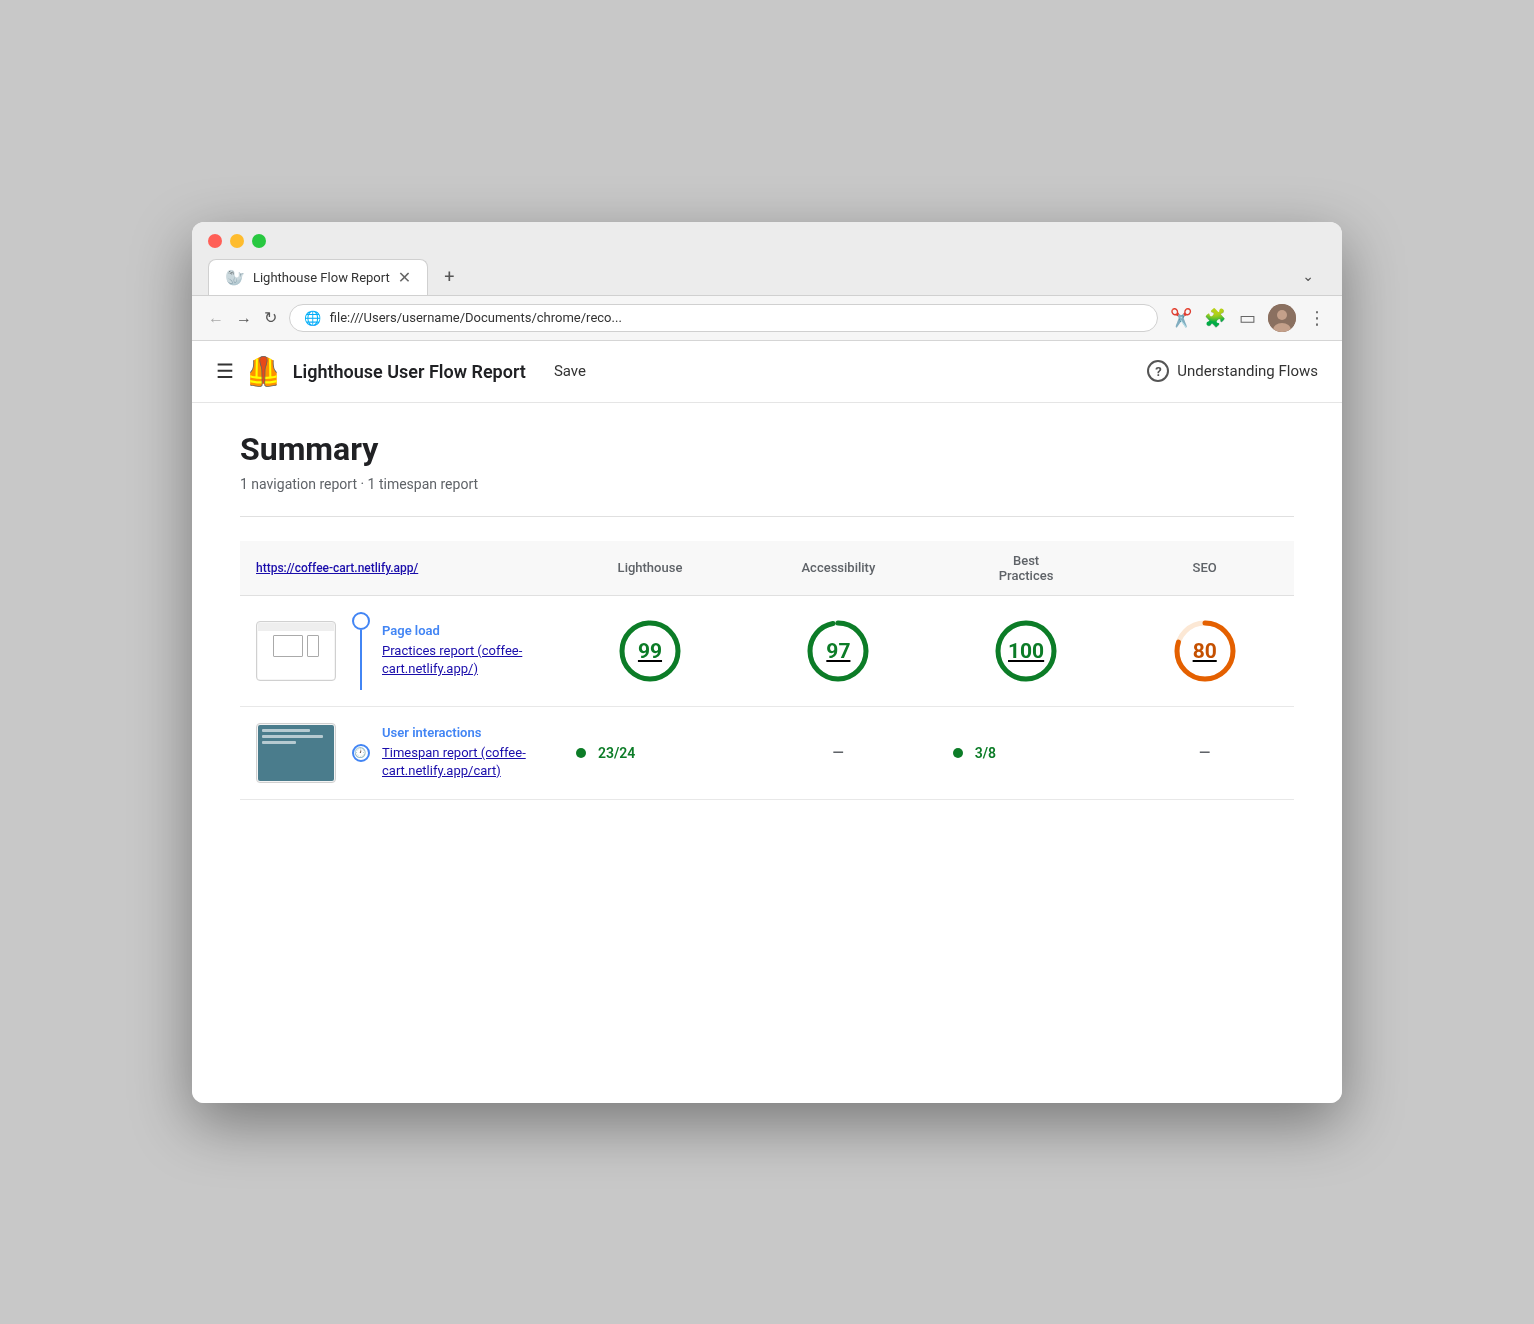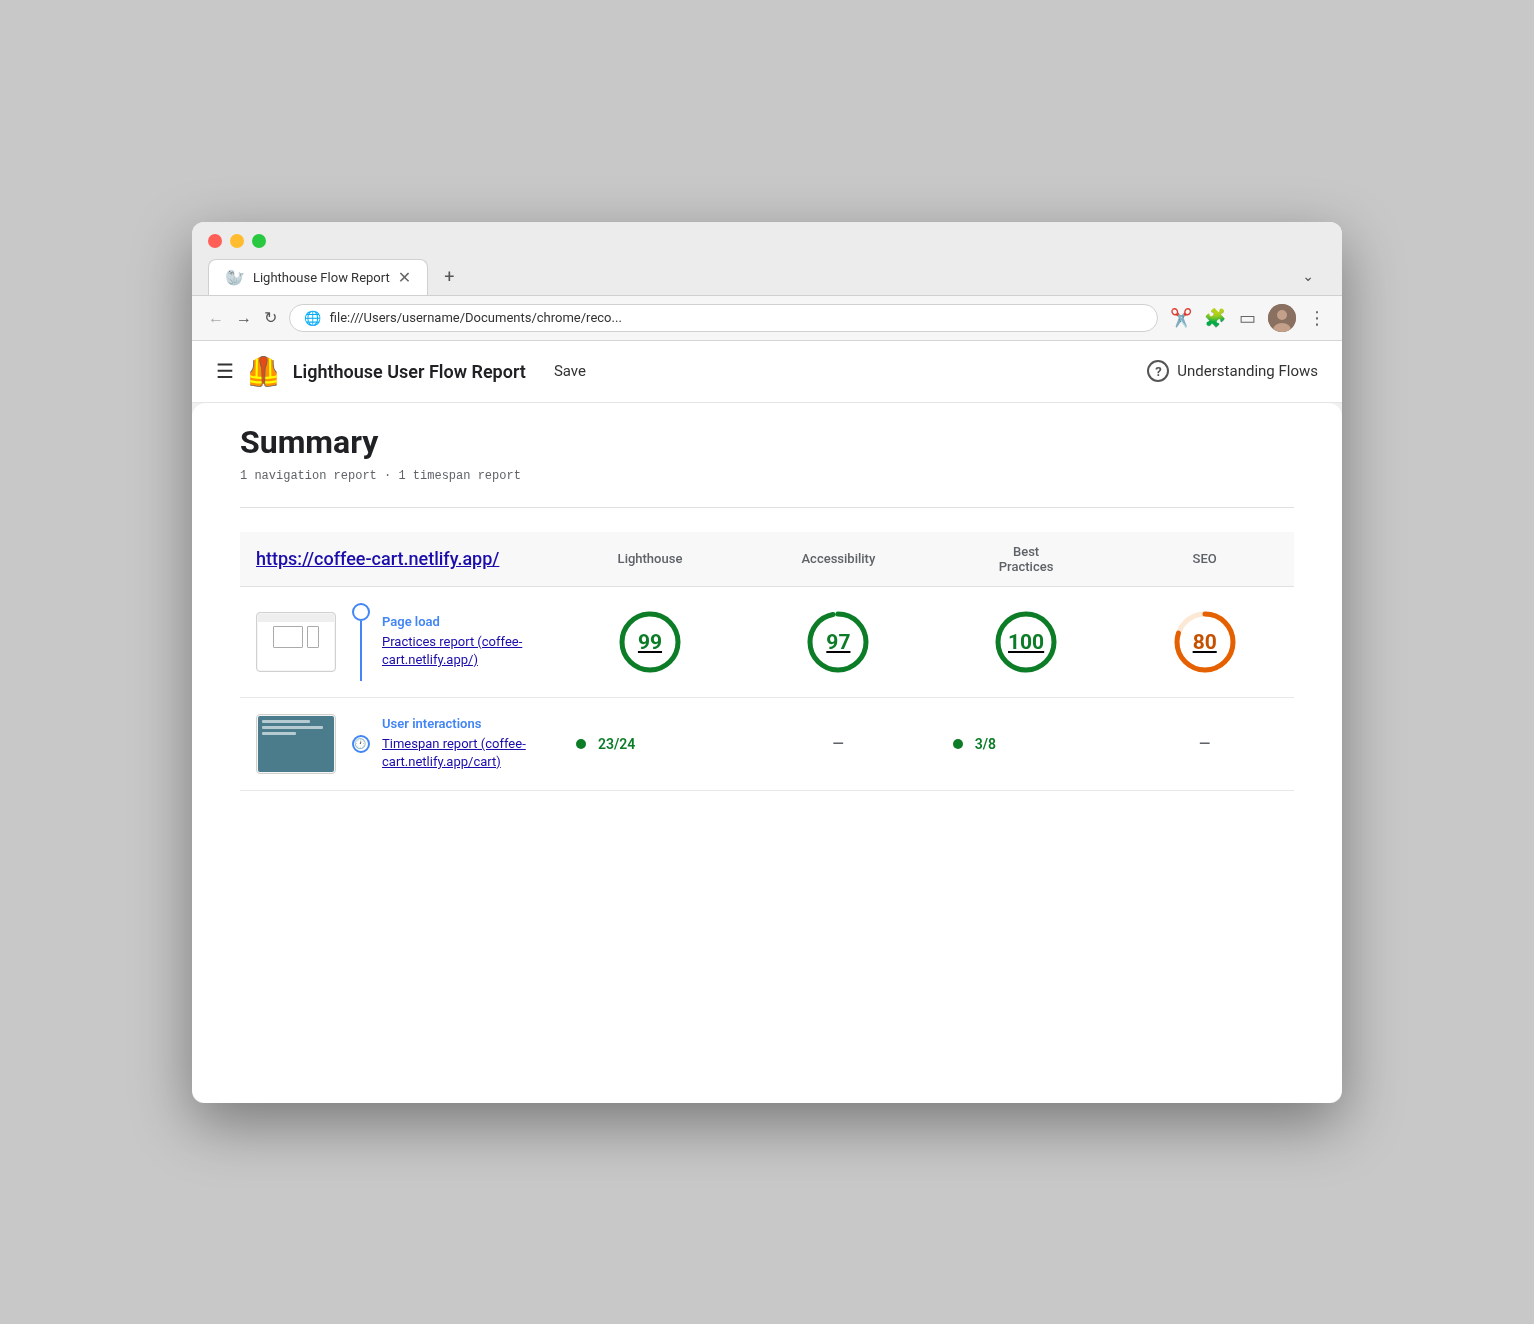--- a/index.html
+++ b/index.html
@@ -173,34 +173,32 @@
       display: flex;
       align-items: center;
       justify-content: center;
       font-size: 13px;
       color: #555;
       font-weight: bold;
     }
     
     .main-content {
       background: white;
-      padding: 20px 48px;
+      padding: 27px 48px;
       min-height: 700px;
-      border-radius: 14px;
     }
     .summary-title {
       font-size: 32px;
       font-weight: 700;
       color: #202124;
       margin-bottom: 8px;
     }
     .summary-subtitle {
-      font-size: 12px;
+      font-size: 14px;
       color: #5f6368;
-      font-family: Liberation Mono, monospace;
     }
     .divider {
       border: none;
       border-top: 1px solid #e0e0e0;
       margin: 24px 0;
     }
     .section-label {
       font-size: 11px;
       font-weight: 600;
       letter-spacing: 1.5px;
@@ -227,21 +225,21 @@
       color: #5f6368;
       border-bottom: 1px solid #e0e0e0;
     }
     .reports-header-row th:first-child {
       text-align: left;
       width: 320px;
     }
     .report-url-link {
       color: #1a0dab;
       text-decoration: underline;
-      font-size: 18px;
+      font-size: 12px;
     }
     
     .report-row {
       border-bottom: 1px solid #e8e8e8;
     }
     .report-row td {
       padding: 16px;
       vertical-align: middle;
     }
     .thumbnail {

